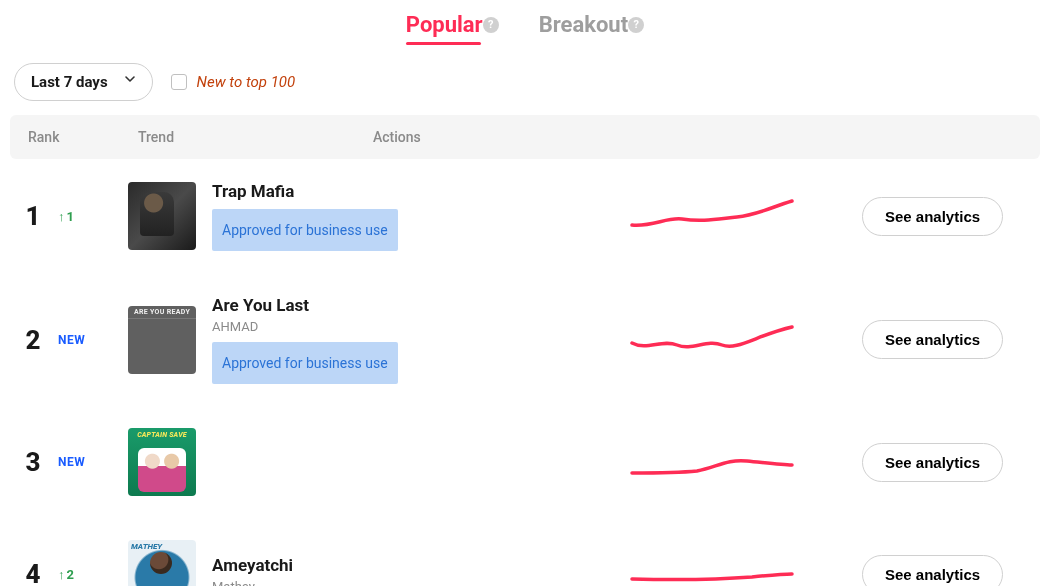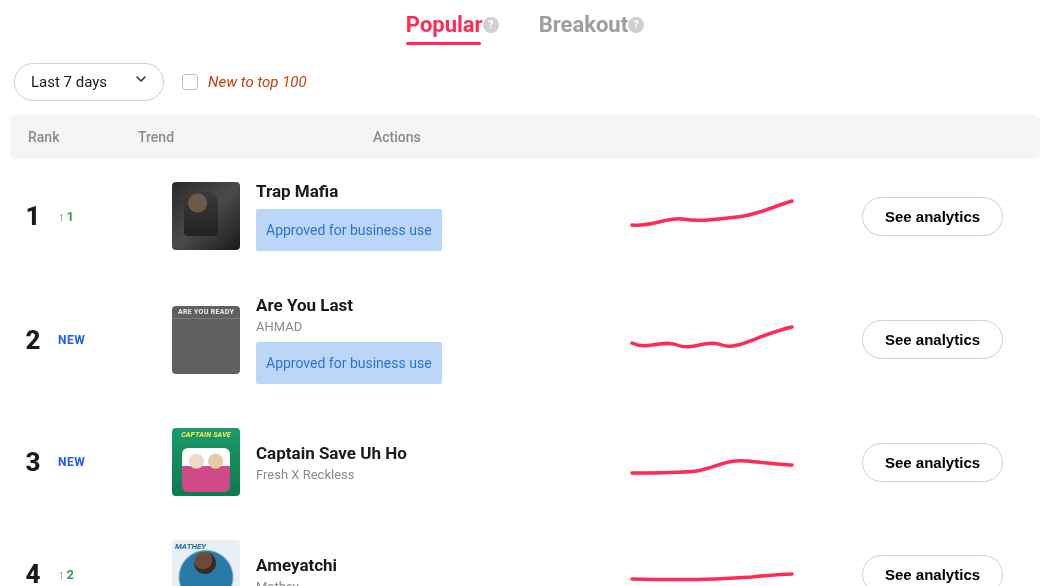--- a/index.html
+++ b/index.html
@@ -3,39 +3,39 @@
 <meta charset="utf-8">
 <style>
   * { box-sizing: border-box; margin: 0; padding: 0; }
   body { font-family: -apple-system, BlinkMacSystemFont, "Segoe UI", Roboto, Helvetica, Arial, sans-serif; background: #fff; color: #1a1a1a; width: 1050px; }
   .tabs { display: flex; justify-content: center; align-items: center; gap: 40px; padding: 12px 0 8px; }
   .tab { display: flex; align-items: center; gap: 0; font-size: 22px; font-weight: 700; color: #9e9e9e; cursor: pointer; position: relative; }
   .tab.active { color: #fe2c55; }
   .tab.active::after { content: ""; position: absolute; left: 0; right: 18px; bottom: -8px; height: 3px; background: #fe2c55; border-radius: 2px; }
   .tab .help-icon { width: 16px; height: 16px; border-radius: 50%; background: #d0d0d0; color: #fff; font-size: 11px; font-weight: 700; display: flex; align-items: center; justify-content: center; }
   .toolbar { display: flex; align-items: center; padding: 18px 14px 14px; gap: 18px; }
-  .dropdown { display: flex; align-items: flex-start; gap: 28px; border: 1px solid #d0d0d0; border-radius: 22px; padding: 9px 16px; font-size: 15px; cursor: pointer; background: #fff; }
+  .dropdown { display: flex; align-items: flex-start; gap: 16px; border: 1px solid #d0d0d0; border-radius: 22px; padding: 9px 16px; font-size: 15px; cursor: pointer; background: #fff; font-weight: bold; }
   .dropdown .chev { font-size: 12px; color: #333; }
   .checkbox-row { display: flex; align-items: center; gap: 10px; font-size: 15px; color: #c2410c; cursor: pointer; font-style: italic; }
   .checkbox-box { width: 16px; height: 16px; border: 1.5px solid #c0c0c0; border-radius: 3px; background: #fff; }
   .spacer { flex: 1; }
   .search-btn { display: flex; align-items: center; gap: 8px; border: 1px solid #d0d0d0; border-radius: 22px; padding: 9px 18px; font-size: 15px; font-weight: 600; cursor: pointer; background: #fff; }
   .header-row { display: flex; align-items: center; background: #f5f5f5; border-radius: 6px; padding: 14px 18px; margin: 0 10px; font-size: 14px; color: #8a8a8a; font-weight: 500; }
   .col-rank { width: 110px; }
   .col-songs { flex: 1; }
   .col-trend { width: 235px; }
   .col-actions { width: 170px; }
   .rows { padding: 0 10px; }
   .row { display: flex; align-items: center; padding: 22px 8px; }
   .rank-cell { width: 110px; display: flex; align-items: center; gap: 10px; }
   .rank-num { font-size: 26px; font-weight: 800; width: 30px; text-align: center; }
   .rank-change { font-size: 13px; font-weight: 700; display: flex; align-items: center; gap: 2px; }
   .rank-change.up { color: #2e9e4f; }
   .rank-change.new { color: #1a5cff; font-size: 12px; letter-spacing: .5px; }
-  .song-cell { flex: 1; display: flex; align-items: center; gap: 16px; margin-left: 44px; }
+  .song-cell { flex: 1; display: flex; align-items: center; gap: 16px; }
   .thumb { width: 68px; height: 68px; border-radius: 4px; background: #444; position: relative; overflow: hidden; flex-shrink: 0; }
   .song-meta { display: flex; flex-direction: column; gap: 4px; }
   .song-title { font-size: 17px; font-weight: 700; }
   .song-artist { font-size: 13px; color: #8a8a8a; }
   .badge { display: inline-block; background: #bcd6f7; color: #2b73d6; font-size: 14px; padding: 13px 10px; border-radius: 2px; margin-top: 4px; width: fit-content; }
   .trend-cell { width: 235px; display: flex; align-items: center; }
   .trend-cell svg { width: 170px; height: 38px; }
   .trend-cell svg path { fill: none; stroke: #fe2c55; stroke-width: 3.5; stroke-linecap: round; }
   .actions-cell { width: 170px; }
   .analytics-btn { border: 1px solid #d0d0d0; border-radius: 22px; padding: 10px 22px; font-size: 15px; font-weight: 600; background: #fff; cursor: pointer; }
@@ -135,25 +135,20 @@
       <button class="analytics-btn">See analytics</button>
     </div>
     </div>
     <div class="row">
       <div class="rank-cell">
       <span class="rank-num">3</span>
       <span class="rank-change new">NEW</span>
     </div>
       <div class="song-cell">
       <div class="thumb t3"></div>
-      <div class="song-meta">
-        <span class="song-title">Captain Save Uh Ho</span>
-        <span class="song-artist">Fresh X Reckless</span>
-
-      </div>
     </div>
       <div class="trend-cell">
       <svg viewBox="0 0 170 38">
           <path d="M5,30 C30,30 50,30 70,28 C90,24 100,16 120,18 C140,20 155,22 165,22"></path>
         </svg>
     </div>
       <div class="actions-cell">
       <button class="analytics-btn">See analytics</button>
     </div>
     </div>

